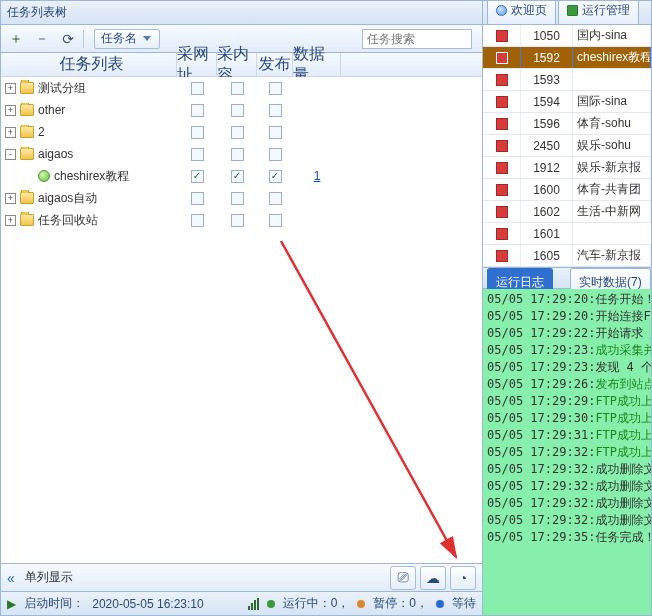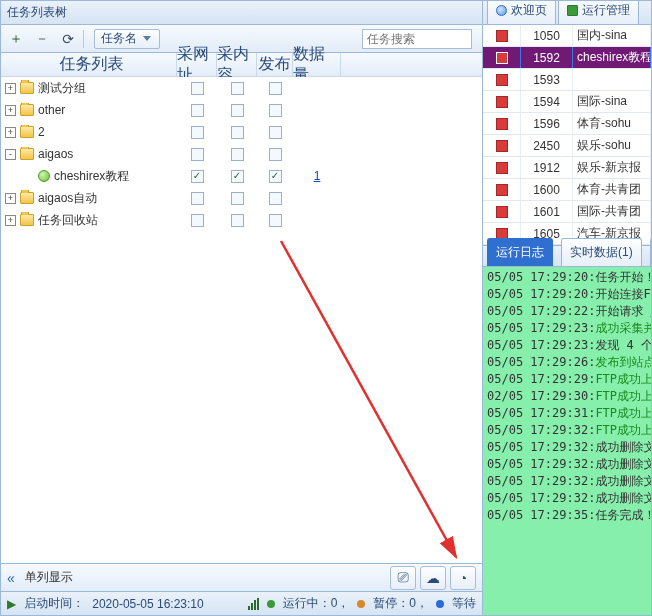--- a/index.html
+++ b/index.html
@@ -65,25 +65,25 @@
 .tg-head .cell{border-right:1px solid #c9d8ea;display:flex;align-items:center;justify-content:center;color:#2a4a7a}
 .tc-status{width:38px}.tc-id{width:52px}.tc-name{flex:1}
 
 .tg-body{overflow:hidden;flex:0 0 auto}
 .tg-row{height:22px;display:flex;align-items:center;border-bottom:1px solid #e2e8f2}
 .tg-row .c{border-right:1px solid #e8edf5;height:100%;display:flex;align-items:center;padding:0 4px}
 .tg-row .c.status{width:38px;justify-content:center}
 .tg-row .c.id{width:52px;justify-content:center}
 .tg-row .c.name{flex:1;white-space:nowrap;overflow:hidden}
 .sq{width:12px;height:12px;background:#d93a3a;border:1px solid #a02a2a}
-.tg-row.sel{background:#701a75;color:#fff}
+.tg-row.sel{background:#a16207;color:#fff}
 .tg-row.sel .sq{border-color:#fff}
 .tg-row.sel .c{border-right-color:#3a7ae0}
 
-.log-tabs{height:22px;background:linear-gradient(#eaf1f9,#d6e4f4);border-top:1px solid #9cb8d8;border-bottom:1px solid #9cb8d8;display:flex;align-items:flex-end;padding-left:4px;gap:8px}
+.log-tabs{height:22px;background:linear-gradient(#eaf1f9,#d6e4f4);border-top:1px solid #9cb8d8;border-bottom:1px solid #9cb8d8;display:flex;padding-left:4px;gap:17px}
 .log-tabs .tab.active{background:#2f6fd0;color:#fff;border-color:#2f6fd0}
 .log{flex:1;overflow:hidden;background:#86efac;font-family:SimSun,monospace;font-size:12px;padding:2px 4px;line-height:17px;white-space:nowrap}
 .log .ok{color:#1a8a1a}
 .log a{color:#0a4ac0;text-decoration:underline}
 
 .tooltip{position:absolute;left:510px;top:616px;background:#ffffe1;border:1px solid #8a8a6a;padding:1px 5px;font-size:12px}
 
 .arrow{position:absolute;pointer-events:none}
 </style>
 </head>
@@ -341,45 +341,51 @@
             <div class="c status">
               <span class="sq"></span>
             </div>
             <div class="c id">1600</div>
             <div class="c name">体育-共青团</div>
           </div>
           <div class="tg-row">
             <div class="c status">
               <span class="sq"></span>
             </div>
+            <div class="c id">1602</div>
+            <div class="c name">生活-中新网</div>
+          </div>
+          <div class="tg-row">
+            <div class="c status">
+              <span class="sq"></span>
+            </div>
             <div class="c id">1601</div>
-            <div class="c name">国际-共青团</div>
           </div>
           <div class="tg-row">
             <div class="c status">
               <span class="sq"></span>
             </div>
             <div class="c id">1605</div>
             <div class="c name">汽车-新京报</div>
           </div>
         </div>
       <div class="log-tabs" id="log-tabs">
           <div class="tab active">运行日志</div>
-          <div class="tab">实时数据(1)</div>
+          <div class="tab">实时数据(7)</div>
           <div class="tab">文</div>
         </div>
       <div class="log" id="log">
           <div><span>05/05 17:29:20:</span><span>任务开始！</span></div>
           <div><span>05/05 17:29:20:</span><span>开始连接FTP服</span></div>
           <div><span>05/05 17:29:22:</span><span>开始请求 </span><a href="#">http</a></div>
           <div><span>05/05 17:29:23:</span><span class="ok">成功采集并更新</span></div>
           <div><span>05/05 17:29:23:</span><span>发现 4 个文件</span></div>
           <div><span>05/05 17:29:26:</span><span class="ok">发布到站点[ce</span></div>
           <div><span>05/05 17:29:29:</span><span class="ok">FTP成功上传文</span></div>
-          <div><span>02/05 17:29:30:</span><span class="ok">FTP成功上传文</span></div>
+          <div><span>05/05 17:29:30:</span><span class="ok">FTP成功上传文</span></div>
           <div><span>05/05 17:29:31:</span><span class="ok">FTP成功上传文</span></div>
           <div><span>05/05 17:29:32:</span><span class="ok">FTP成功上传文</span></div>
           <div><span>05/05 17:29:32:</span><span>成功删除文件:</span></div>
           <div><span>05/05 17:29:32:</span><span>成功删除文件:</span></div>
           <div><span>05/05 17:29:32:</span><span>成功删除文件:</span></div>
           <div><span>05/05 17:29:32:</span><span>成功删除文件:</span></div>
           <div><span>05/05 17:29:35:</span><span>任务完成！采集</span></div>
         </div>
     </div>
   </div>

